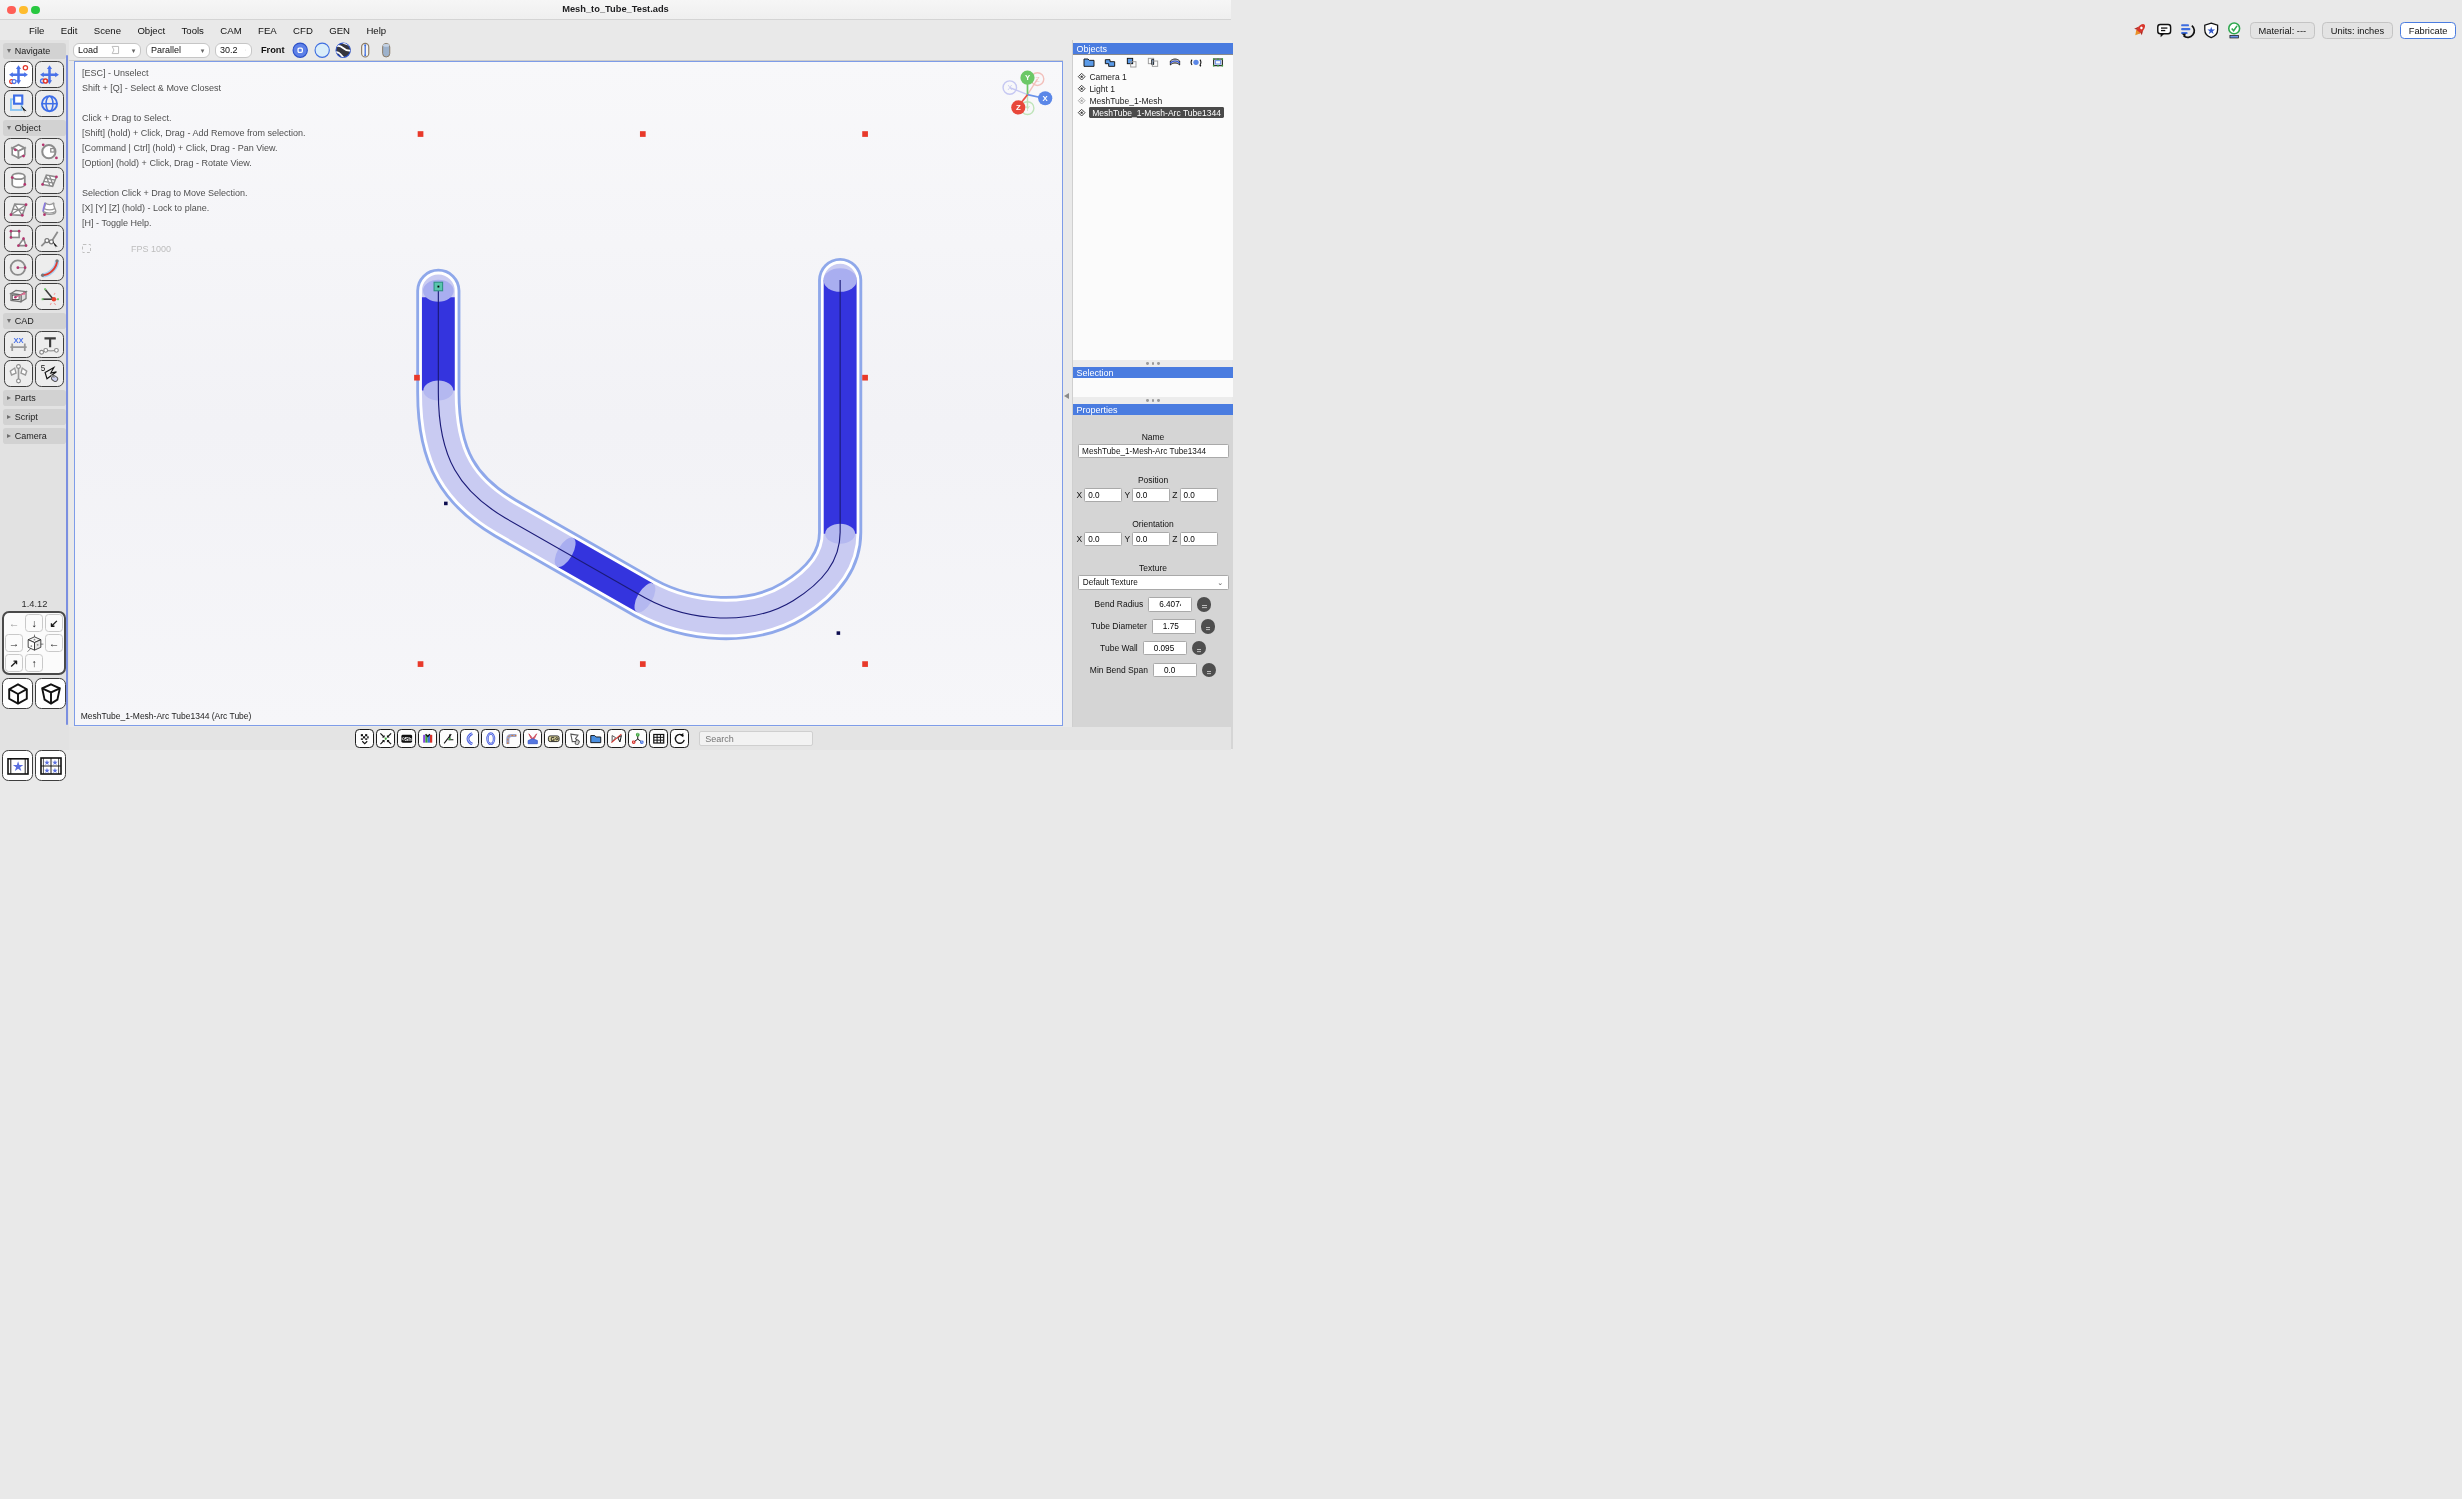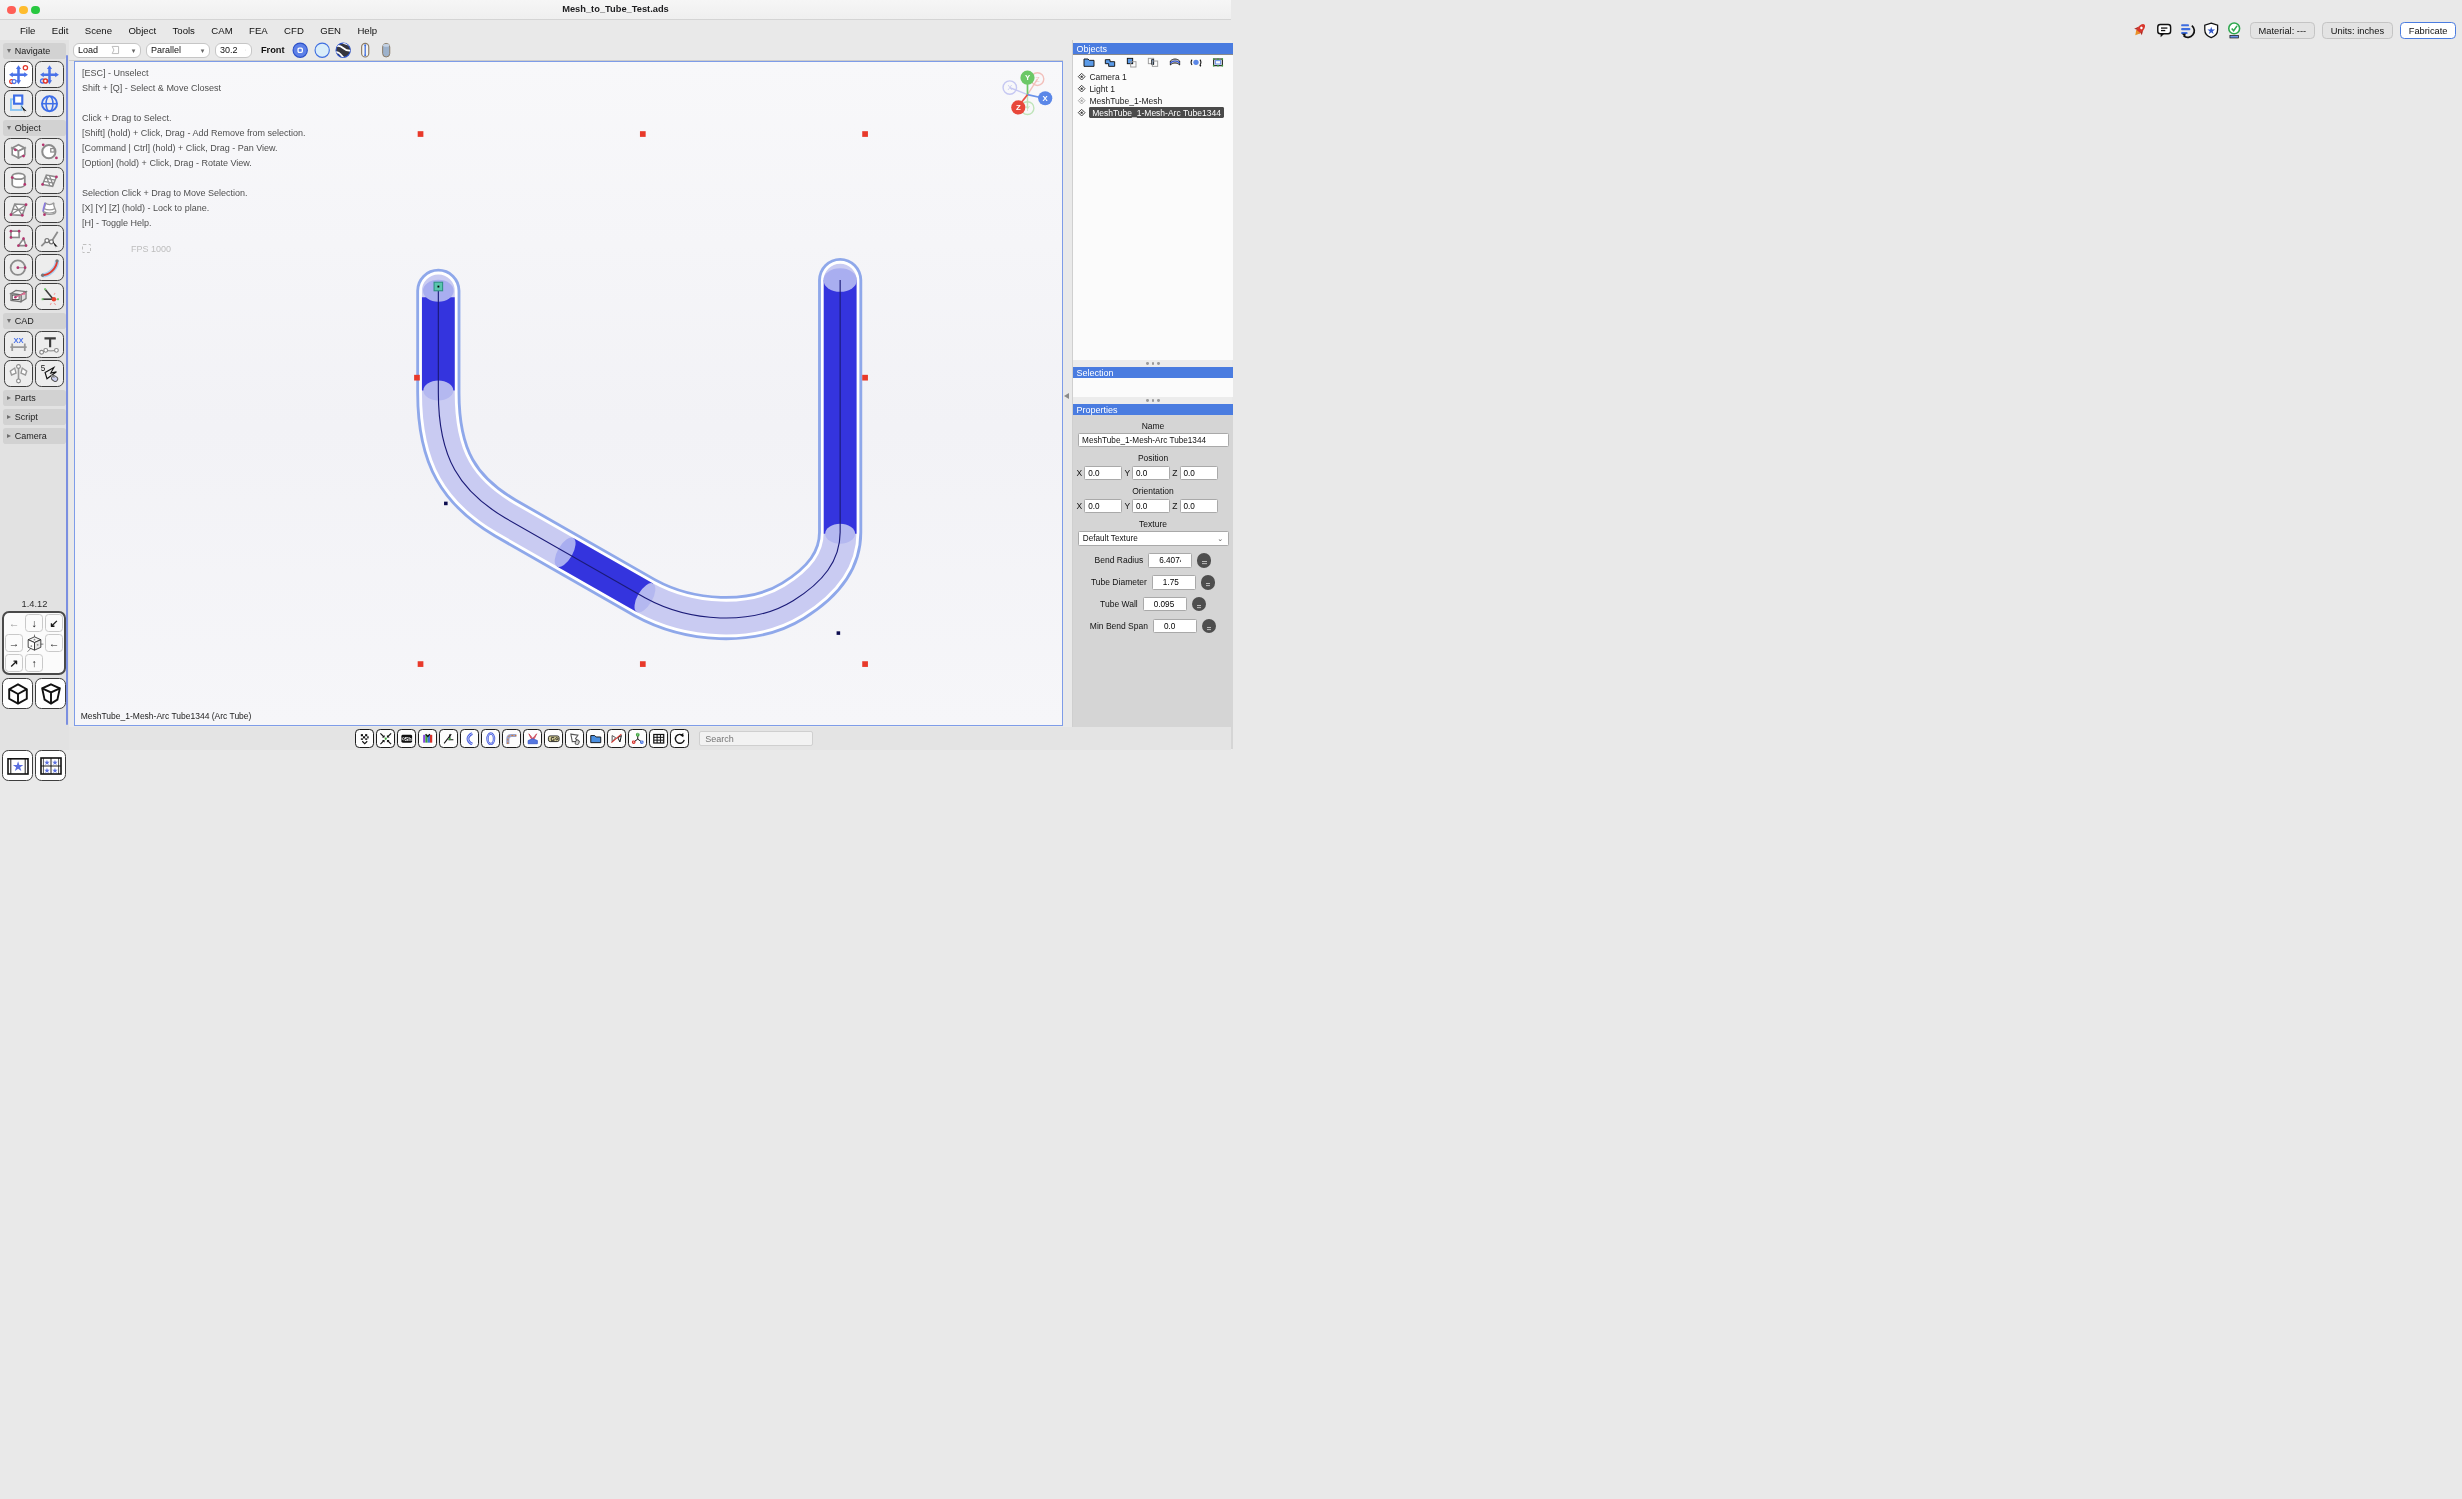--- a/index.html
+++ b/index.html
@@ -8,21 +8,21 @@
 
   
   .titlebar { position:absolute; left:0; top:0; width:1231px; height:20px;
     background:linear-gradient(#f6f6f6,#efefef); border-bottom:0.7px solid #d4d4d4; }
   .tl { position:absolute; top:5.7px; width:8.5px; height:8.5px; border-radius:50%; }
   .win-title { position:absolute; left:0; right:0; top:4.3px; text-align:center;
     font-size:9.3px; font-weight:700; color:#1d1d1f; }
 
   
   .menubar { position:absolute; left:0; top:20px; width:1231px; height:20px;
-    background:#e9e9e9; display:flex; align-items:center; padding-left:20px; gap:16.4px; }
+    background:#e9e9e9; display:flex; align-items:center; padding-left:29px; gap:16.4px; }
   .menu-item { font-size:9.6px; color:#111; cursor:default; }
 
   
   .toolbar2 { position:absolute; left:69px; top:40px; width:994px; height:21.4px;
     background:#e9e9e9; border-bottom:0.7px solid #cccccc; display:flex; align-items:center; gap:5px; padding-left:3.6px; }
   .tb-box { height:15px; background:#fff; border:0.7px solid #c6c6c6; border-radius:6px;
     display:flex; align-items:center; font-size:9px; color:#111; padding:0 4.3px; gap:3.6px; }
   .tb-box .chev { color:#666; font-size:7.1px; }
   .front-label { font-size:9.3px; font-weight:700; color:#111; margin:0 2.8px 0 4.3px; }
   .view-circle { width:16.4px; height:16.4px; display:inline-flex; }
@@ -80,21 +80,21 @@
   .obj-icons { display:flex; justify-content:space-evenly; align-items:center; height:13.5px; margin-top:0.7px; }
   .tree { margin-top:1.4px; }
   .tree-row { display:flex; align-items:center; gap:2.8px; height:12px; padding-left:4.3px; }
   .tree-label { font-size:8.5px; color:#1b1b1b; white-space:nowrap; }
   .tree-row.selected .tree-label { background:#4a4a4a; color:#fff; padding:0.7px 2.8px; border-radius:1.4px; }
   .tree-row.muted svg { opacity:.45; }
   .dots { position:absolute; left:0; width:160px; display:flex; justify-content:center; gap:2.8px; }
   .dots i { width:2.8px; height:2.8px; background:#9a9a9a; border-radius:50%; }
   .sel-body { position:absolute; left:0; top:338px; width:160px; height:18.5px; background:#fbfbfb; }
   .props-body { position:absolute; left:0; top:375px; width:160px; height:334px; background:#d5d5d5; }
-  .plabel { text-align:center; font-size:8.5px; color:#111; margin-top:6px; }
+  .plabel { text-align:center; font-size:8.5px; color:#111; margin-top:17px; }
   .pinput { display:block; width:151px; margin:2.1px auto 0 auto; height:14.2px; border:0.7px solid #a9a9a9; border-radius:1.4px;
     background:#fff; font-size:8.2px; color:#111; padding:0 3.6px; font-family:"Liberation Sans",sans-serif; outline:none; }
   .xyz-row { display:flex; align-items:center; gap:2.1px; padding:0 3.6px; margin-top:2.8px; }
   .xyz-row span { font-size:8.5px; color:#111; }
   .xyz-row input { width:38px; height:14.2px; border:0.7px solid #a9a9a9; background:#fff; font-size:8.2px;
     padding:0 2.8px; border-radius:1.4px; outline:none; font-family:"Liberation Sans",sans-serif; }
   .tex-select { width:151px; margin:2.1px auto 0 auto; height:14.2px; background:#fff; border:0.7px solid #a9a9a9; border-radius:1.4px;
     display:flex; align-items:center; justify-content:space-between; padding:0 4.3px; font-size:8.2px; color:#111; }
   .param-row { display:flex; align-items:center; justify-content:center; gap:5px; margin-top:7.8px; }
   .param-row label { font-size:8.5px; color:#111; }

